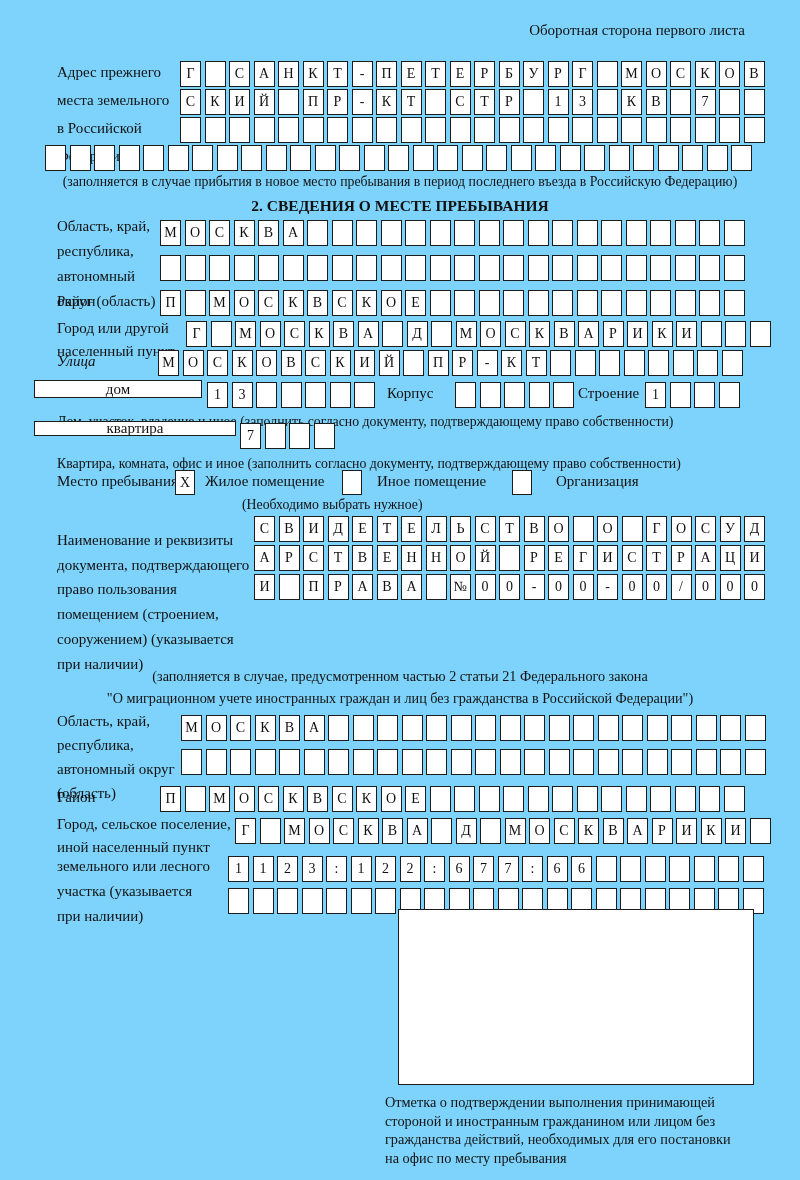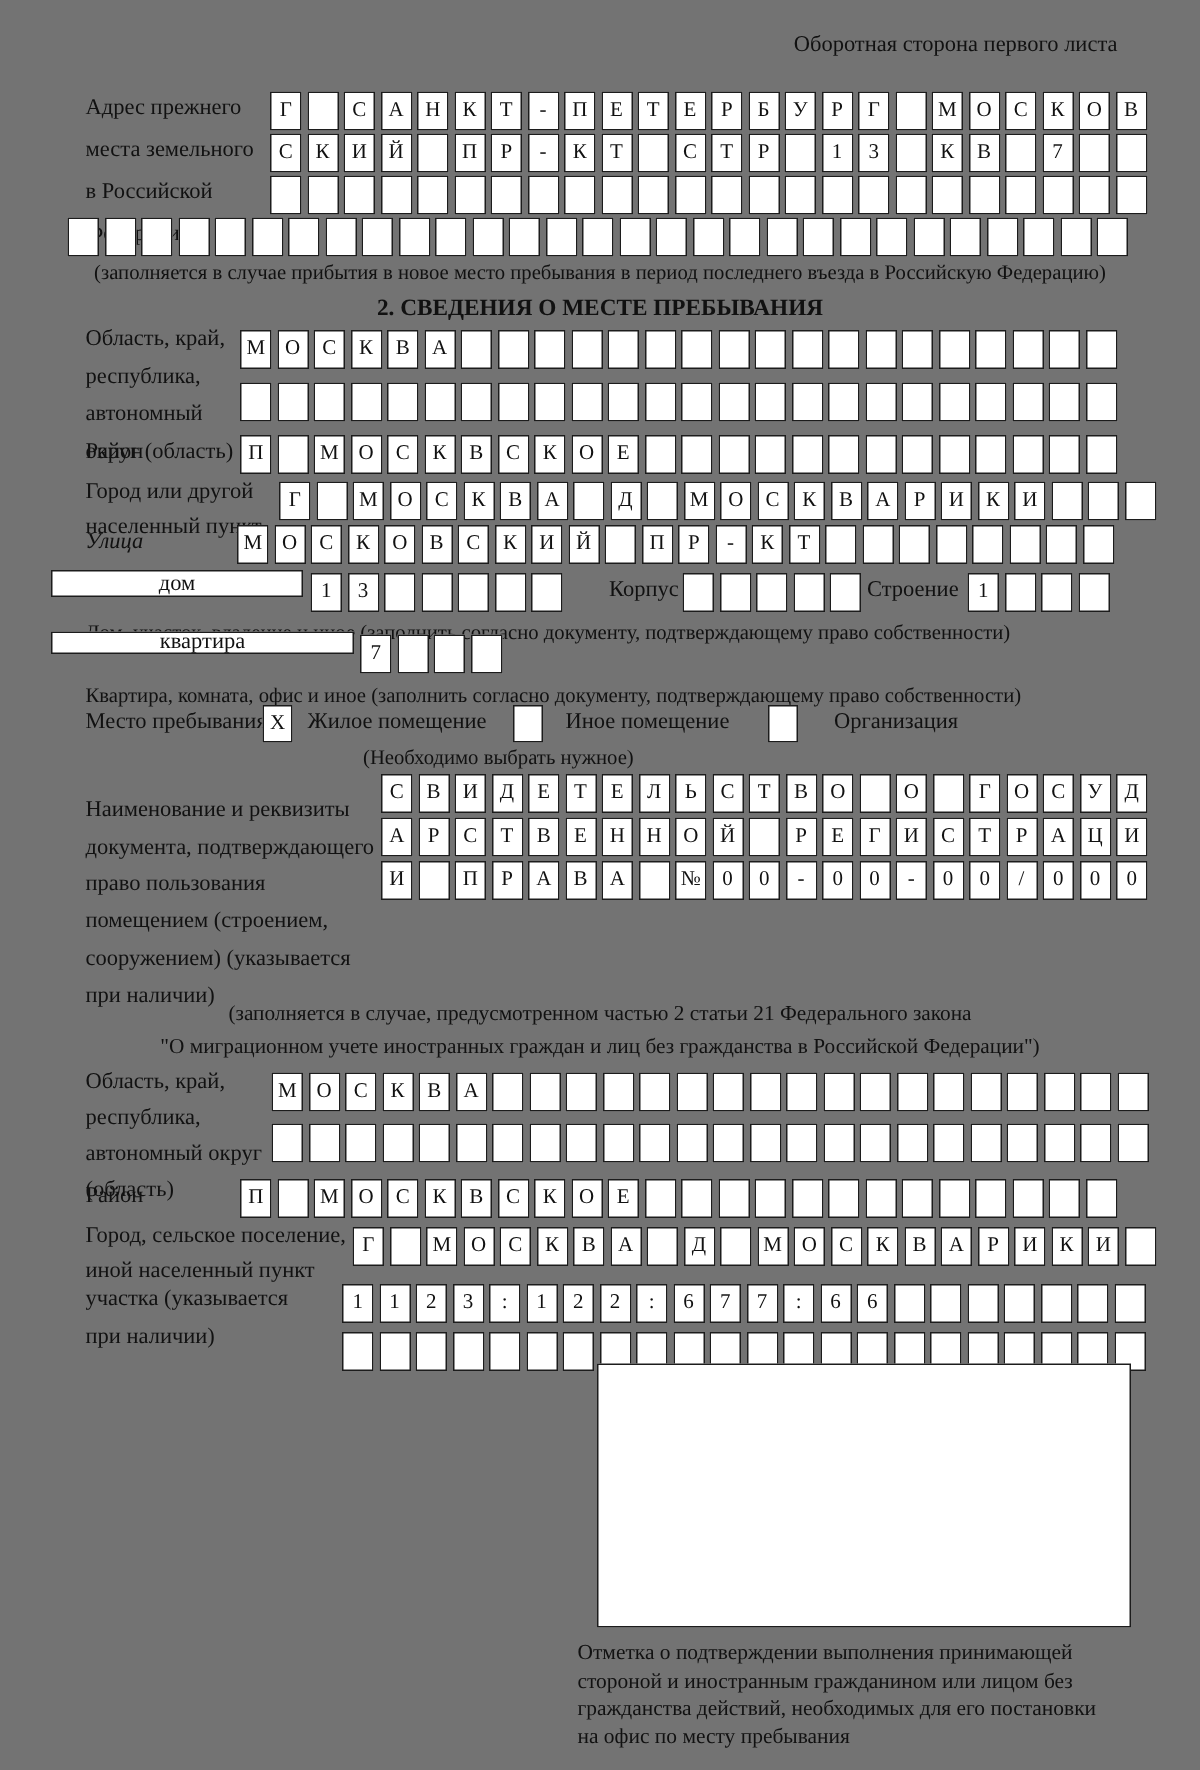--- a/index.html
+++ b/index.html
@@ -1,16 +1,16 @@
 <!DOCTYPE html>
 <html><head>
 <meta charset="utf-8">
 <style>
   html,body{margin:0;padding:0;background:#fff;}
-  .page{position:relative;width:800px;height:1180px;background:#737373;overflow:hidden;
+  .page{position:relative;width:800px;height:1180px;background:#7dd3fc;overflow:hidden;
         font-family:"Liberation Serif","DejaVu Serif",serif;color:#111;}
   .note{position:absolute;top:22px;right:55px;font-size:15px;}
   .lbl{position:absolute;font-size:15px;}
   .lbl .lbl-line{white-space:nowrap;}
   .cellrow{position:absolute;display:flex;gap:3.5px;}
   .cell{width:21px;height:26px;box-sizing:border-box;border:1.6px solid #1c1c1c;
         background:#fff;font-size:14px;line-height:23px;text-align:center;flex:0 0 auto;}
   .h-title{position:absolute;left:0;right:0;text-align:center;font-weight:bold;font-size:15.5px;}
   .cap-center{position:absolute;left:0;right:0;text-align:center;font-size:13.8px;}
   .cap-left{position:absolute;font-size:13.8px;white-space:nowrap;}
@@ -301,21 +301,21 @@
     </div>
   <div class="cellrow" style="top:382px;left:207px;">
       <span class="cell">1</span>
       <span class="cell">3</span>
       <span class="cell"></span>
       <span class="cell"></span>
       <span class="cell"></span>
       <span class="cell"></span>
       <span class="cell"></span>
     </div>
-  <div class="inline-lbl" style="top:385px;left:406px;text-align:center;">Корпус</div>
+  <div class="inline-lbl" style="top:385px;left:387px;text-align:center;">Корпус</div>
   <div class="cellrow" style="top:382px;left:455px;">
       <span class="cell"></span>
       <span class="cell"></span>
       <span class="cell"></span>
       <span class="cell"></span>
       <span class="cell"></span>
     </div>
   <div class="inline-lbl" style="top:385px;left:578px;">Строение</div>
   <div class="cellrow" style="top:382px;left:645px;">
       <span class="cell">1</span>
@@ -536,20 +536,21 @@
       <span class="cell">В</span>
       <span class="cell">А</span>
       <span class="cell">Р</span>
       <span class="cell">И</span>
       <span class="cell">К</span>
       <span class="cell">И</span>
       <span class="cell"></span>
     </div>
 
   <div class="lbl" style="top:854px;left:57px;line-height:25px;">
+      <div class="lbl-line">земельного или лесного</div>
       <div class="lbl-line">участка (указывается</div>
       <div class="lbl-line">при наличии)</div>
     </div>
   <div class="cellrow" style="top:856px;left:228px;">
       <span class="cell">1</span>
       <span class="cell">1</span>
       <span class="cell">2</span>
       <span class="cell">3</span>
       <span class="cell">:</span>
       <span class="cell">1</span>

